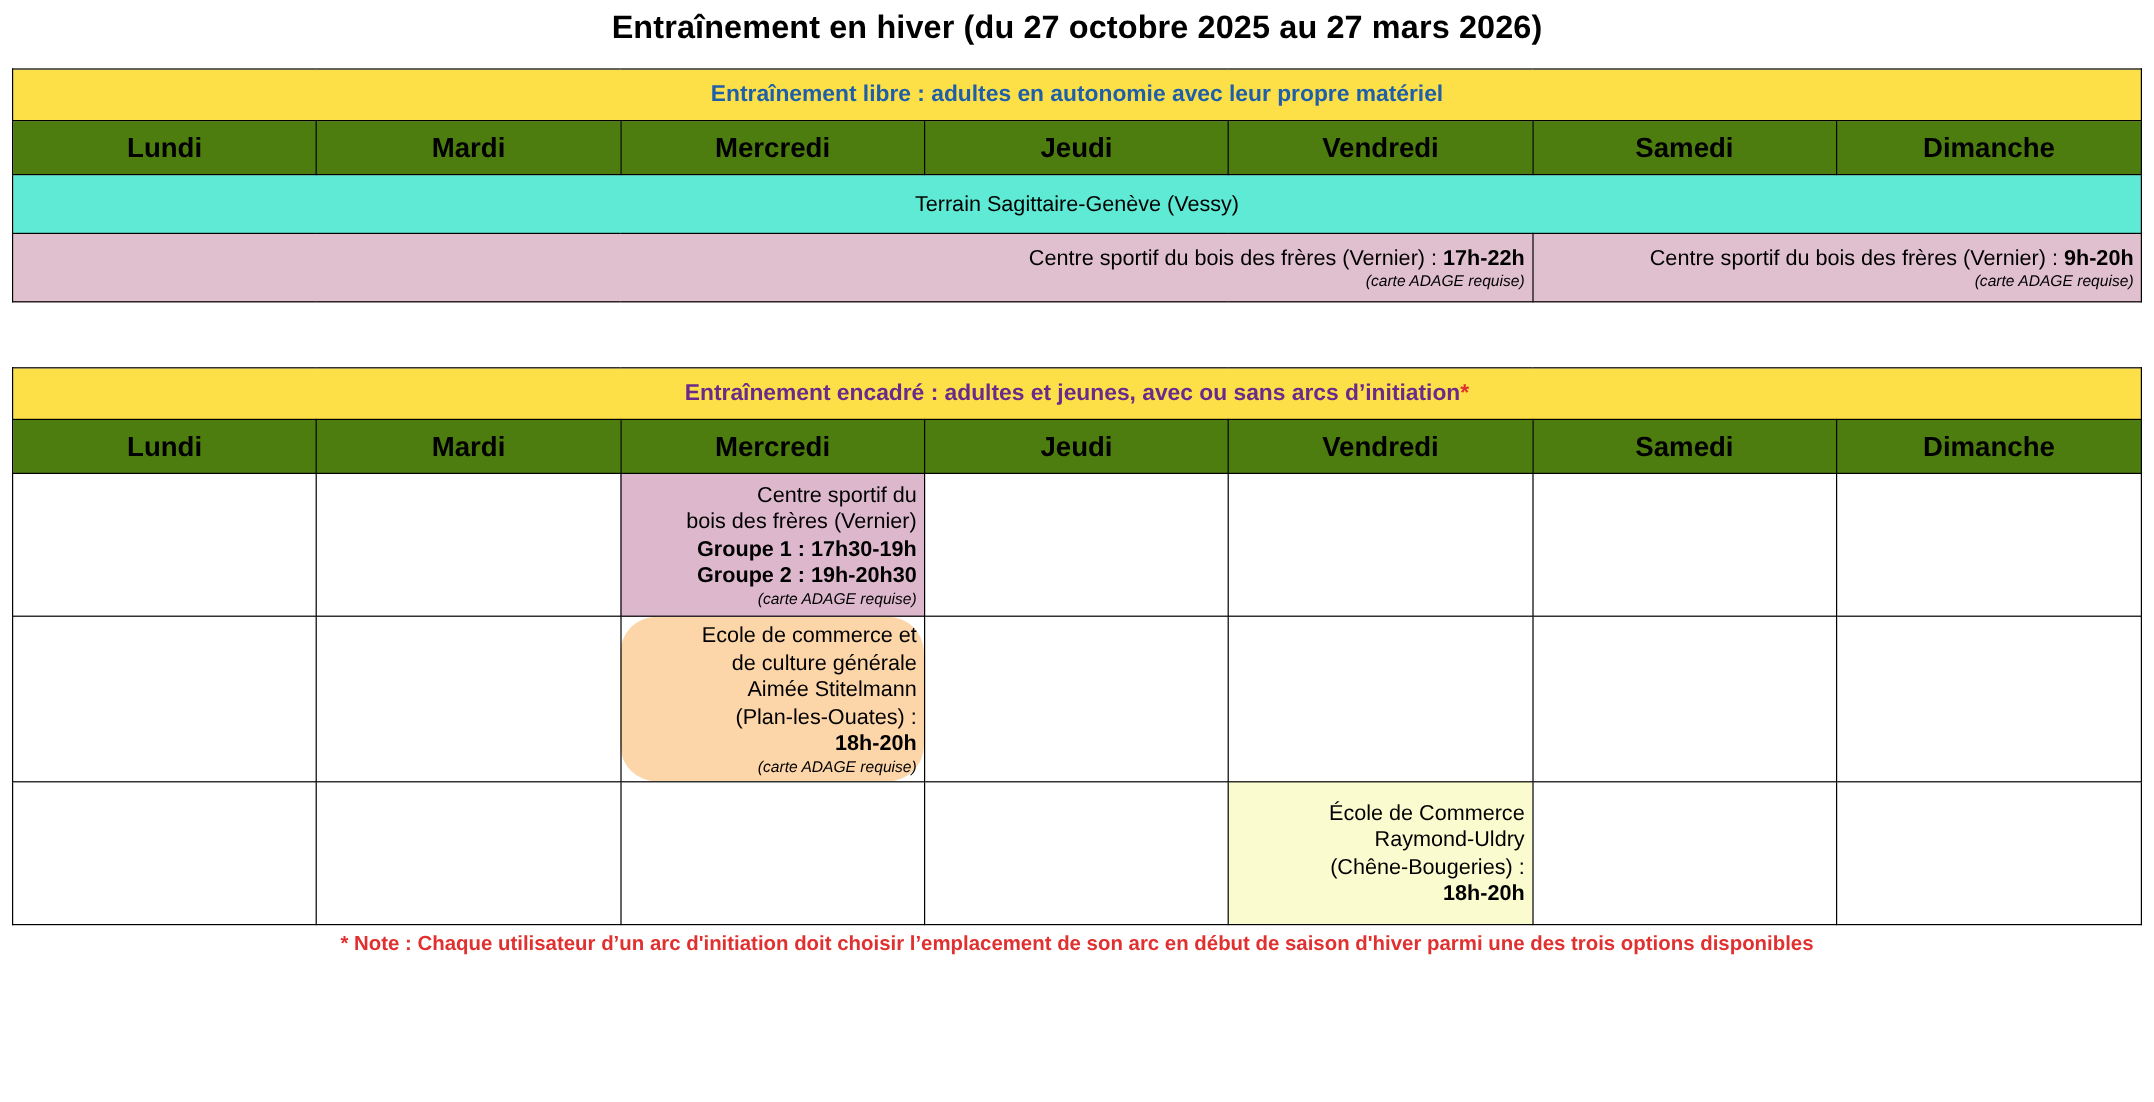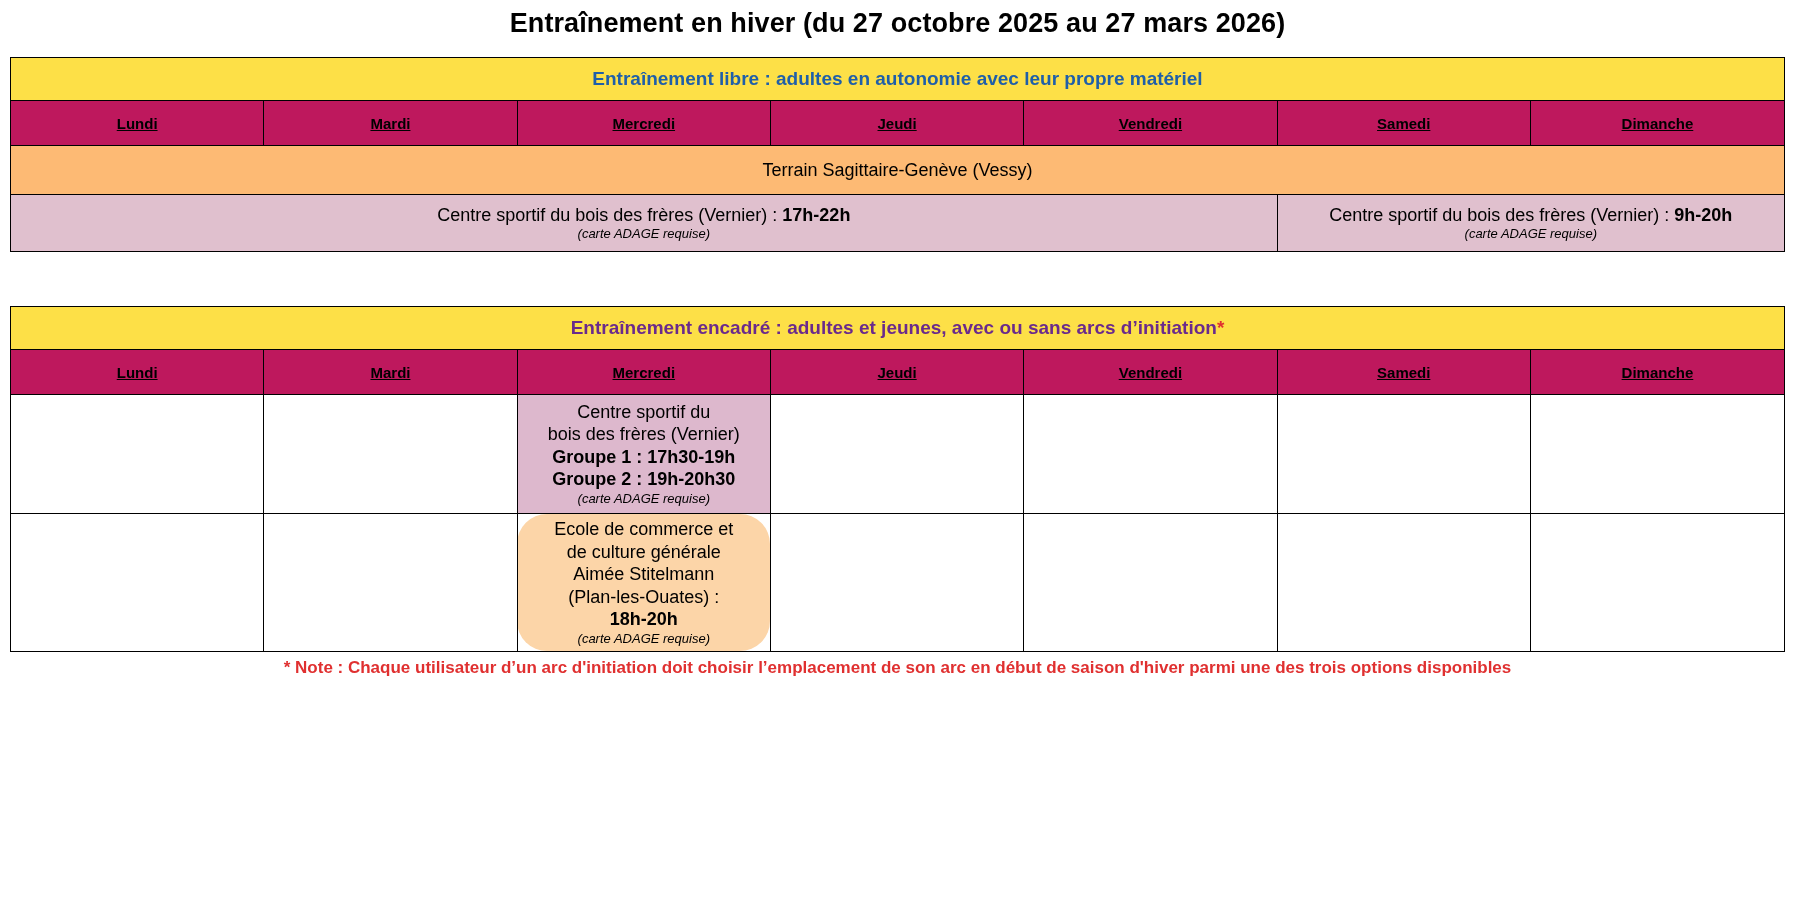--- a/index.html
+++ b/index.html
@@ -39,36 +39,35 @@
   .band {
     background: #fde047;
     height: 42px;
     font-size: 19px;
     font-weight: bold;
   }
   .band-blue { color: #1f5fa9; }
   .band-purple { color: #6a2a8c; }
   .band-purple .star { color: #e03030; }
   .dayhead {
-    background: #be185d;
+    background: #4d7c0f;
     height: 44px;
-    font-size: 15px;
-    font-weight: bold;
-    text-decoration: underline;
+    font-size: 23px;
+    font-weight: bold;
   }
   .cell {
     font-size: 18px;
     line-height: 1.25;
   }
   .cell .sub {
     font-size: 13px;
     font-style: italic;
   }
   .cell b { font-weight: bold; }
-  .c-blue { background: #fdba74; }
+  .c-blue { background: #5eead4; }
   .c-pink { background: #e0c0ce; }
   .c-green { background: #dce7cd; }
   .c-magenta { background: #ddb8cd; }
   .c-orange { background: #fcd5a8; border-radius: 30px; }
   .c-yellow { background: #fbfbd0; }
   .c-white { background: #ffffff; }
   .row-terrain td { height: 48px; }
   .row-bdf td { height: 56px; }
   .row-marais td { height: 56px; }
   .gap { height: 54px; }
@@ -78,20 +77,21 @@
   .note {
     text-align: center;
     color: #e03030;
     font-size: 17px;
     margin-top: 6px;
     padding-bottom: 6px;
     font-weight: bold;
   }
   .inner {
     padding: 4px 6px;
+    text-align: right;
   }
 </style>
 </head>
 <body>
 
 <div class="page">
 
   <div class="page-title">Entraînement en hiver (du 27 octobre 2025 au 27 mars 2026)</div>
 
   <table class="sched">
@@ -196,18 +196,34 @@
             <div>(Plan-les-Ouates) :</div>
             <div><b>18h-20h</b></div>
             <div class="sub">(carte ADAGE requise)</div>
           </div>
         </td>
         <td class="c-white"></td>
         <td class="c-white"></td>
         <td class="c-white"></td>
         <td class="c-white"></td>
       </tr>
+      <tr class="enc-r3">
+        <td class="c-white"></td>
+        <td class="c-white"></td>
+        <td class="c-white"></td>
+        <td class="c-white"></td>
+        <td class="cell c-yellow">
+          <div class="inner">
+            <div>École de Commerce</div>
+            <div>Raymond-Uldry</div>
+            <div>(Chêne-Bougeries) :</div>
+            <div><b>18h-20h</b></div>
+          </div>
+        </td>
+        <td class="c-white"></td>
+        <td class="c-white"></td>
+      </tr>
     </tbody>
   </table>
 
   <div class="note">* Note : Chaque utilisateur d’un arc d'initiation doit choisir l’emplacement de son arc en début de saison d'hiver parmi une des trois options disponibles</div>
 
 </div>
 
 </body></html>

